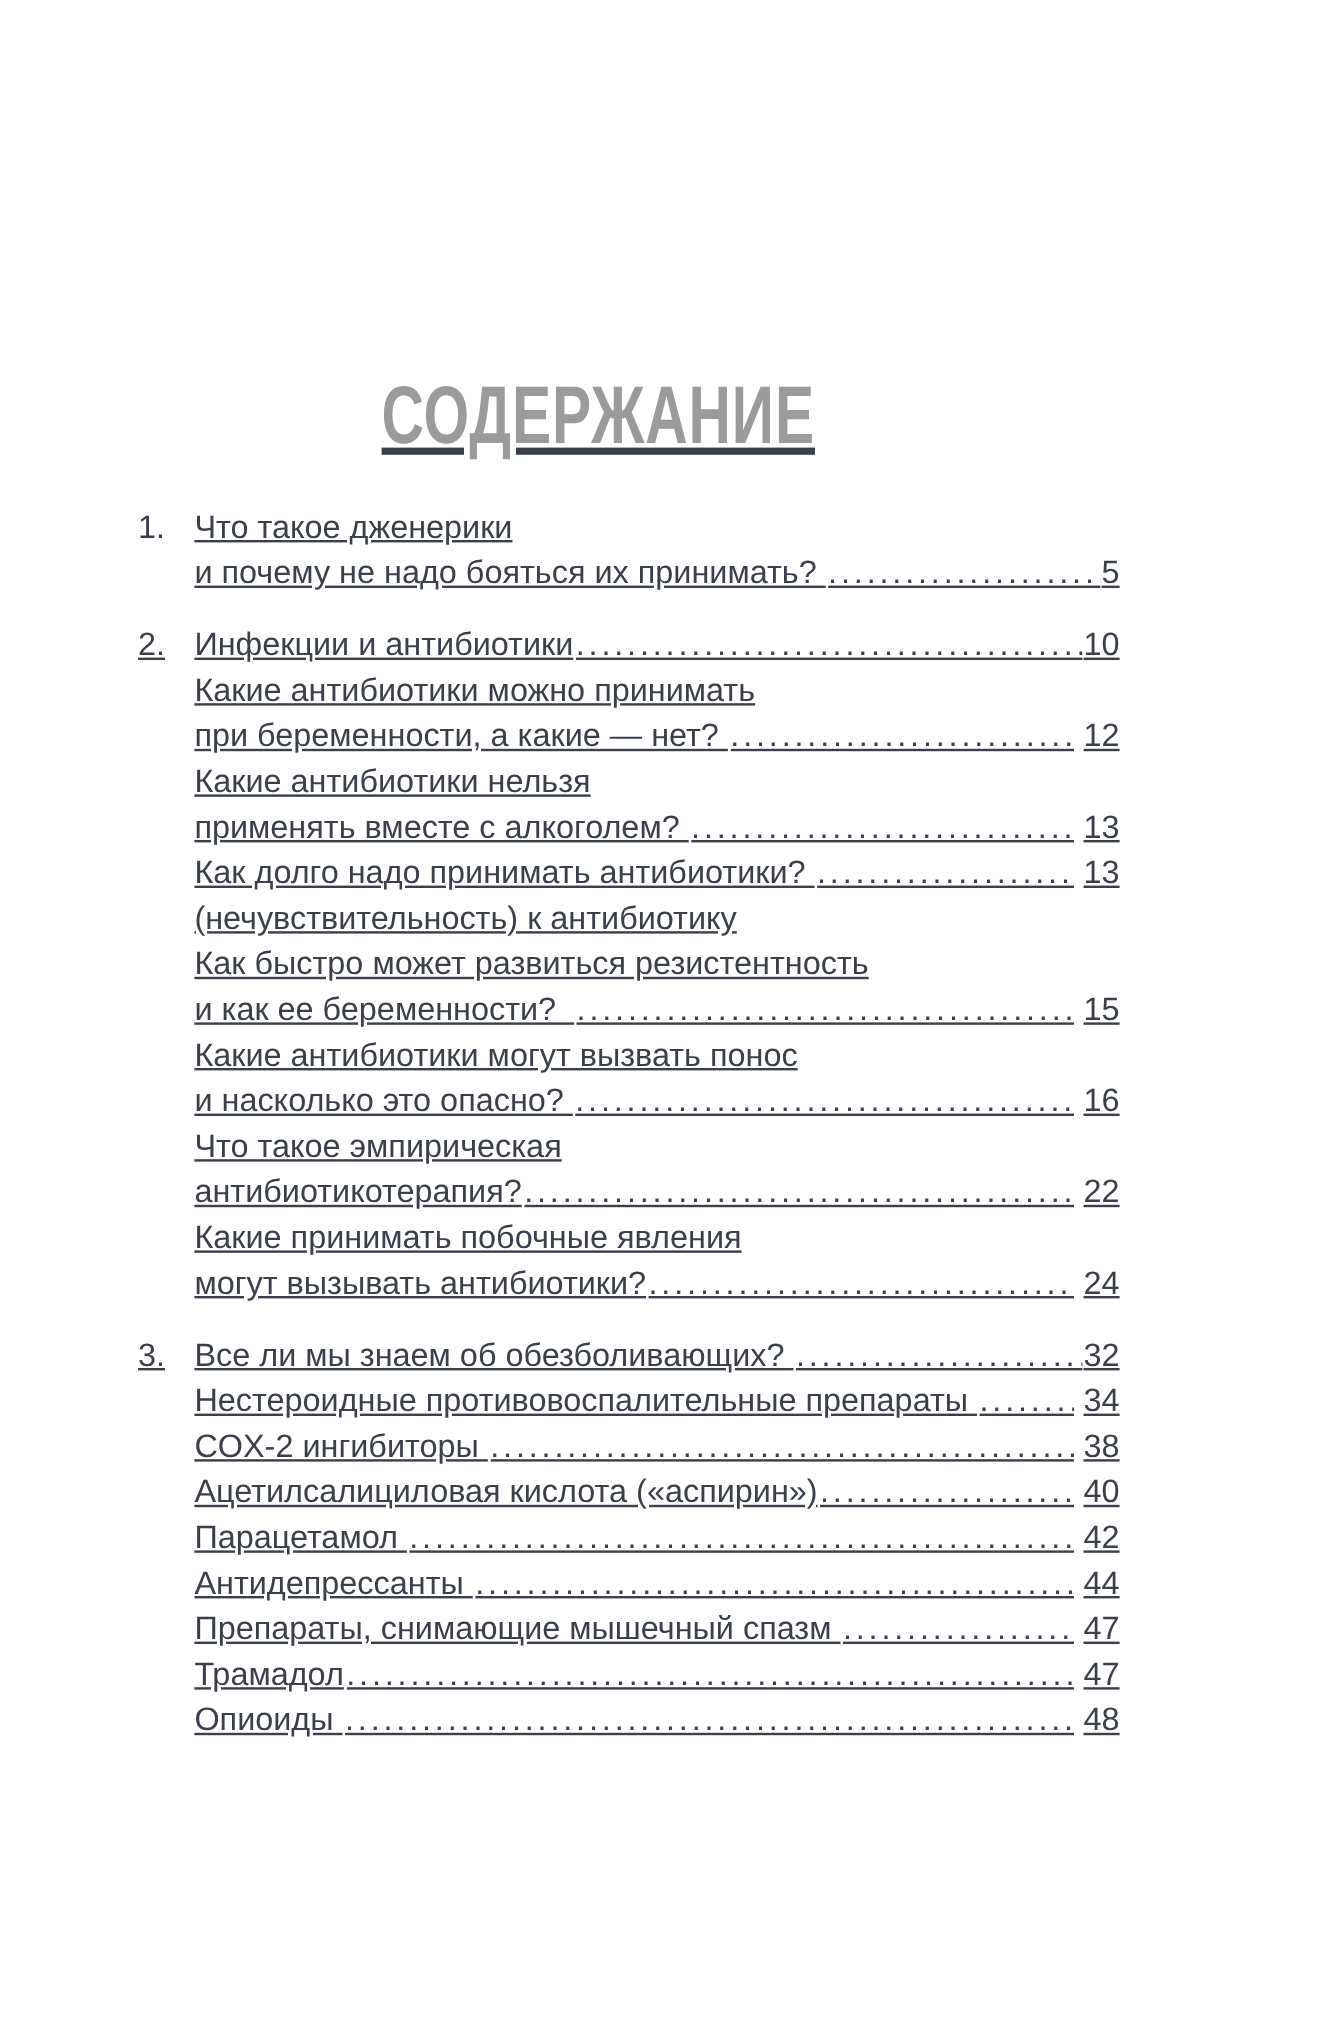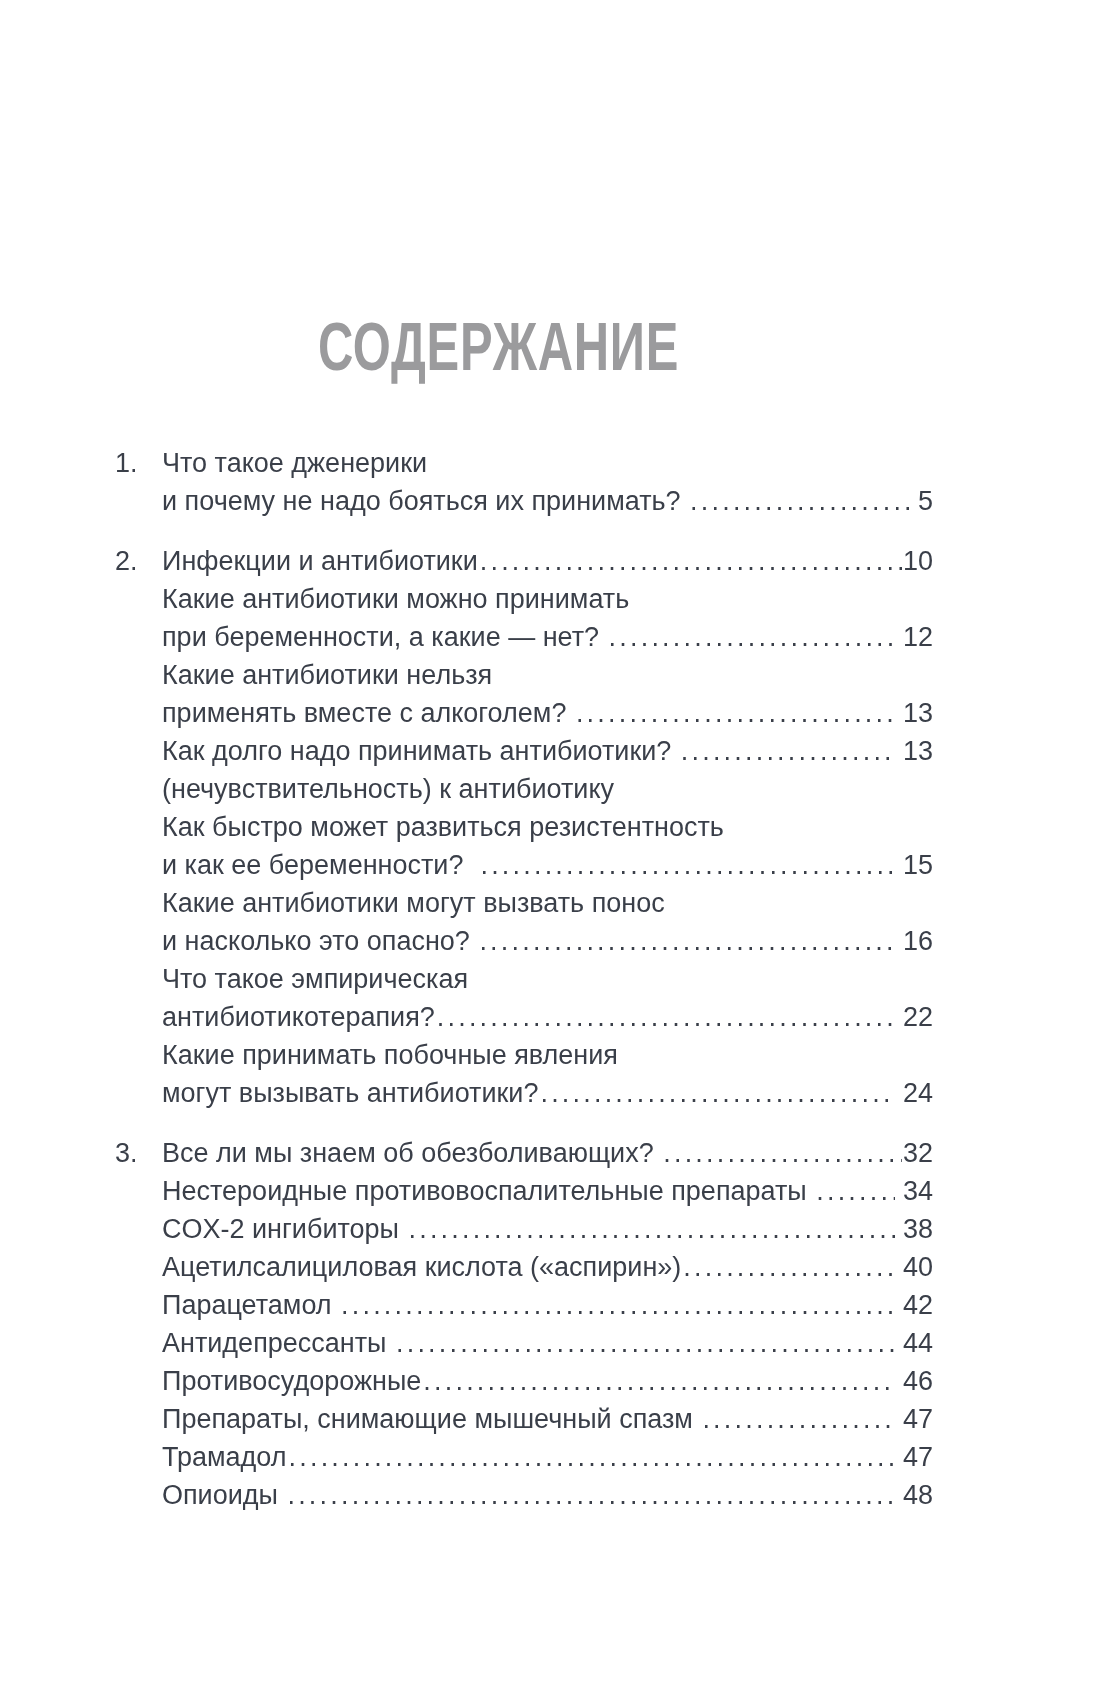--- a/index.html
+++ b/index.html
@@ -8,39 +8,40 @@
     background: #ffffff;
   }
   .page {
     position: relative;
     width: 1105px;
     height: 1700px;
     background: var(--paper, #ffffff);
     overflow: hidden;
     font-family: "Liberation Sans", sans-serif;
     color: var(--text, #3a3f49);
+    text-decoration: underline;
   }
   .content {
     margin-left: 115px;
     width: 818px;
   }
   h1.toc-title {
     margin: 0 0 0 203px;
     padding-top: 316px;
     font-size: 68px;
     font-weight: bold;
     letter-spacing: 1px;
     line-height: 60px;
     color: var(--title, #9b9b9d);
     transform: scaleX(0.72);
     transform-origin: left top;
     white-space: nowrap;
   }
   .toc {
-    margin-top: 68px;
+    margin-top: 44px;
     font-size: 27px;
     line-height: 38px;
   }
   .toc-section {
     margin-bottom: 22px;
   }
   .toc-section:last-child {
     margin-bottom: 0;
   }
   .line {
@@ -174,25 +175,20 @@
             <span class="t">Парацетамол </span>
             <span class="leader"></span>
             <span class="pg item-pg">42</span>
           </div>
           <div class="line row">
             <span class="t">Антидепрессанты </span>
             <span class="leader"></span>
             <span class="pg item-pg">44</span>
           </div>
           <div class="line row">
-            <span class="t">Противосудорожные</span>
-            <span class="leader"></span>
-            <span class="pg item-pg">46</span>
-          </div>
-          <div class="line row">
             <span class="t">Препараты, снимающие мышечный спазм </span>
             <span class="leader"></span>
             <span class="pg item-pg">47</span>
           </div>
           <div class="line row">
             <span class="t">Трамадол</span>
             <span class="leader"></span>
             <span class="pg item-pg">47</span>
           </div>
           <div class="line row">

